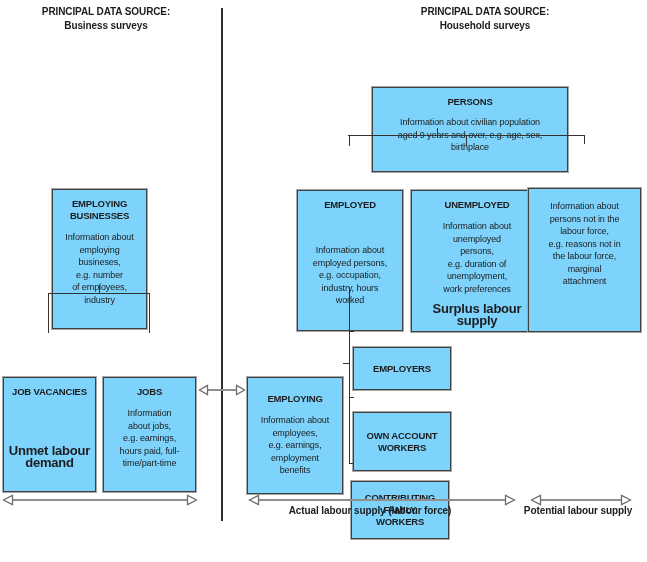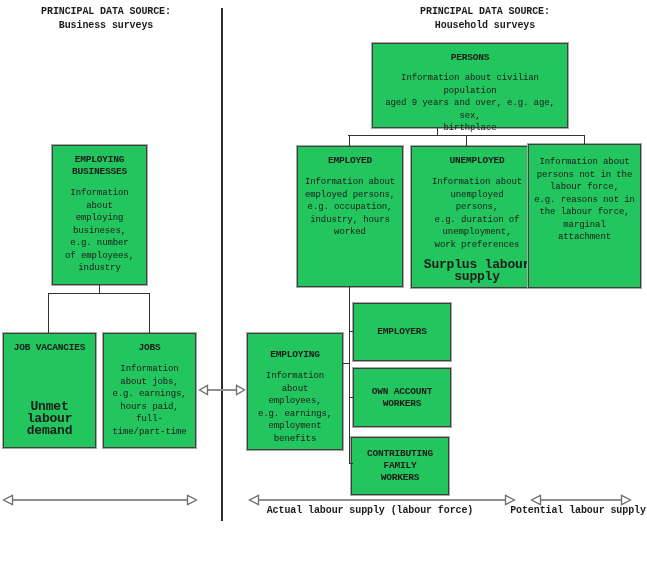--- a/index.html
+++ b/index.html
@@ -1,50 +1,51 @@
 <!DOCTYPE html>
 <html><head>
 <meta charset="utf-8">
 <style>
   html,body { margin:0; padding:0; background:#ffffff; }
   .stage {
     position:relative; width:647px; height:562px; background:#ffffff;
-    font-family:Liberation Mono, monospace; color:#1c1c1c; overflow:hidden;
+    font-family:Liberation Sans, sans-serif; color:#1c1c1c; overflow:hidden;
   }
   .header {
     position:absolute; width:172px; text-align:center;
     font-weight:bold; font-size:10px; line-height:13.5px; letter-spacing:-0.1px;
   }
   .hdr-business { left:20px; top:5px; }
   .hdr-household { left:399px; top:5px; }
   .divider { position:absolute; left:221px; top:8px; width:2px; height:513px; background:#2e2e2e; }
 
   .box {
-    position:absolute; box-sizing:border-box; background:#22c55e;
+    position:absolute; box-sizing:border-box; background:#7dd3fc;
     border:1px solid #3f3f3f; box-shadow:0 0 0 1px #a8a8a8;
     display:flex; flex-direction:column; align-items:center; text-align:center;
     padding:8px 2px 4px 2px;
+    margin-top:44px;
   }
   .box-title { font-weight:bold; font-size:9.5px; line-height:12px; white-space:pre-line; letter-spacing:-0.2px; }
   .box-body  { font-size:9px; line-height:12.5px; white-space:pre-line; margin-top:9px; letter-spacing:-0.1px; }
   .box-footer{ font-weight:bold; font-size:13px; line-height:12px; white-space:pre-line; margin-top:8px; letter-spacing:-0.2px; }
   .box.center { justify-content:center; padding:2px; }
-  .box.spread { justify-content:space-between; padding-bottom:10px; }
+  .box.spread { justify-content:space-between; padding-bottom:22px; }
 
   #box-employing-businesses { left:52px;  top:145px; width:95px;  height:140px; }
   #box-job-vacancies        { left:3px;   top:333px; width:93px;  height:115px; }
   #box-jobs                 { left:103px; top:333px; width:93px;  height:115px; }
   #box-persons              { left:372px; top:43px;  width:196px; height:85px;  }
   #box-persons .box-body    { margin-top:8px; }
-  #box-employed             { left:297px; top:146px; width:106px; height:141px; }
+  #box-employed             { left:297px; top:146px; width:106px; height:141px;gap:24px; }
   #box-unemployed           { left:411px; top:146px; width:132px; height:142px; }
   #box-nilf                 { left:528px; top:144px; width:113px; height:144px; }
   #box-nilf .box-body       { margin-top:3px; }
   #box-employees            { left:247px; top:333px; width:96px;  height:117px; padding-top:15px; }
-  #box-employers            { left:353px; top:303px; width:98px;  height:58px;  }
+  #box-employers            { left:353px; top:303px; width:98px;  height:43px;  }
   #box-own-account          { left:353px; top:368px; width:98px;  height:59px;  }
   #box-contributing         { left:351px; top:437px; width:98px;  height:58px;  }
 
   .connector { position:absolute; background:#333333; }
   .arrow { position:absolute; }
   .axis-label { position:absolute; font-weight:bold; font-size:10px; letter-spacing:-0.1px; text-align:center; }
   .lbl-demand    { left:20px;  top:505px; width:155px; }
   .lbl-actual    { left:255px; top:505px; width:230px; }
   .lbl-potential { left:509px; top:505px; width:138px; }
   .source { position:absolute; left:2px; top:535px; font-style:italic; font-size:12.5px; letter-spacing:-0.1px; }

